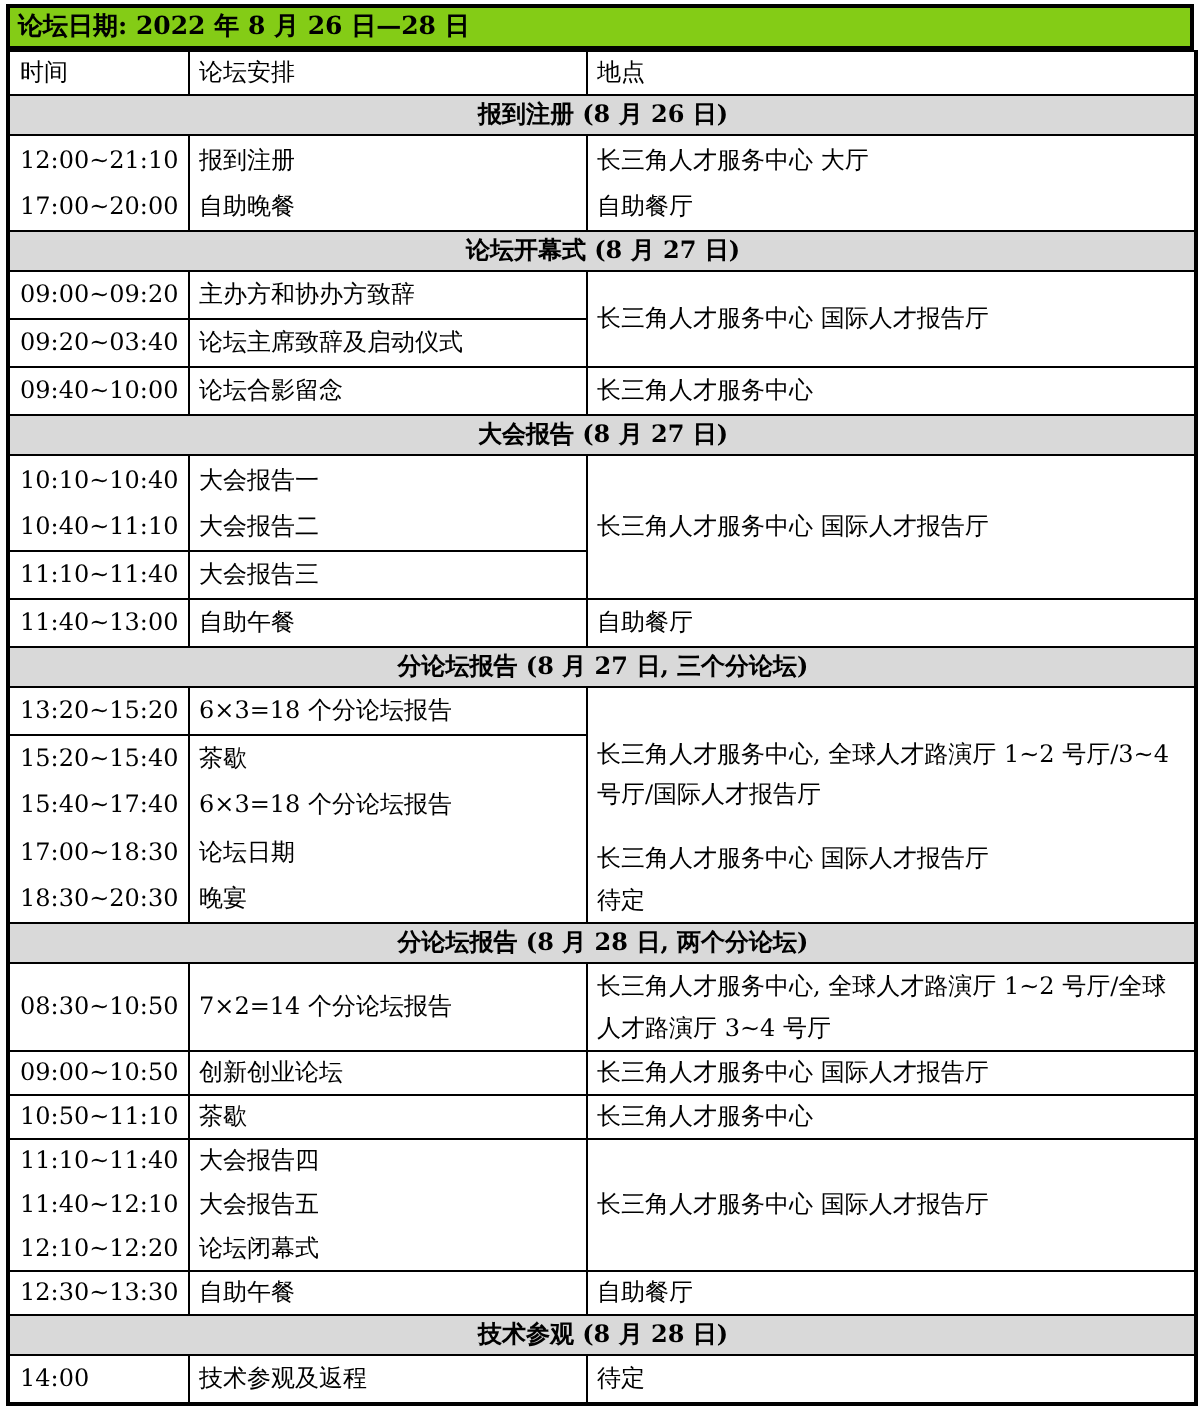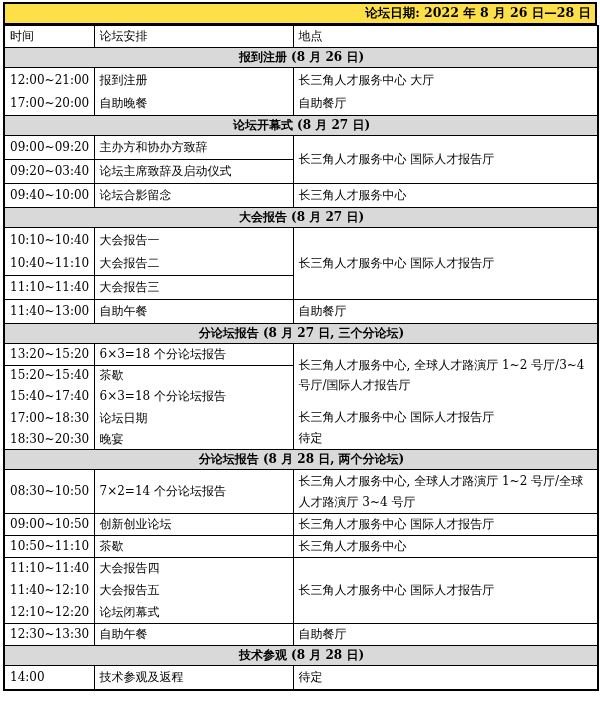--- a/index.html
+++ b/index.html
@@ -5,22 +5,22 @@
   * { box-sizing: border-box; margin: 0; padding: 0; }
   html, body { background: #ffffff; }
   body {
     width: 600px;
     font-family: "DejaVu Serif", "Liberation Serif", serif;
     color: #000;
     padding: 2px 3px;
   }
   .banner {
     border: 2px solid #000;
-    background: #fde047;
-    text-align: right;
+    background: #84cc16;
+    text-align: left;
     font-weight: bold;
     font-size: 12.5px;
     line-height: 1.15;
     padding: 2px 4px 3px 4px;
   }
   table.schedule {
     width: 100%;
     border-collapse: collapse;
     border: 2px solid #000;
     border-top: none;
@@ -41,21 +41,21 @@
     text-align: center;
     font-weight: bold;
     height: 20px;
     margin-top: 48px;
   }
   tr.r24 td { height: 24px; }
   tr.r21 td { height: 21px; }
   tr.r22 td { height: 22px; margin-top: 48px; }
   tr.r40 td { height: 40px; }
   td.venue-wrap { line-height: 1.7; }
-  td.venue-stack { padding: 0 4px 0 5px; }
+  td.venue-stack { padding: 12px 4px 0 5px; }
   .vblock { display: flex; align-items: center; }
   .vblock.tall2 { height: 63px; line-height: 1.65; }
   .vblock.one   { height: 21px; }
 </style>
 </head>
 <body>
 
 <div class="banner">
   <div>论坛日期: 2022 年 8 月 26 日—28 日</div>
 </div>
@@ -71,21 +71,21 @@
       <tr class="colhead">
     <td>时间</td>
     <td>论坛安排</td>
     <td>地点</td>
   </tr>
 
   <tr class="section">
     <td colspan="3">报到注册 (8 月 26 日)</td>
   </tr>
   <tr class="r24">
-    <td class="hb">12:00~21:00</td>
+    <td class="hb">12:00~21:10</td>
     <td class="hb">报到注册</td>
     <td class="hb">长三角人才服务中心 大厅</td>
   </tr>
   <tr class="r24">
     <td>17:00~20:00</td>
     <td>自助晚餐</td>
     <td>自助餐厅</td>
   </tr>
 
   <tr class="section">

